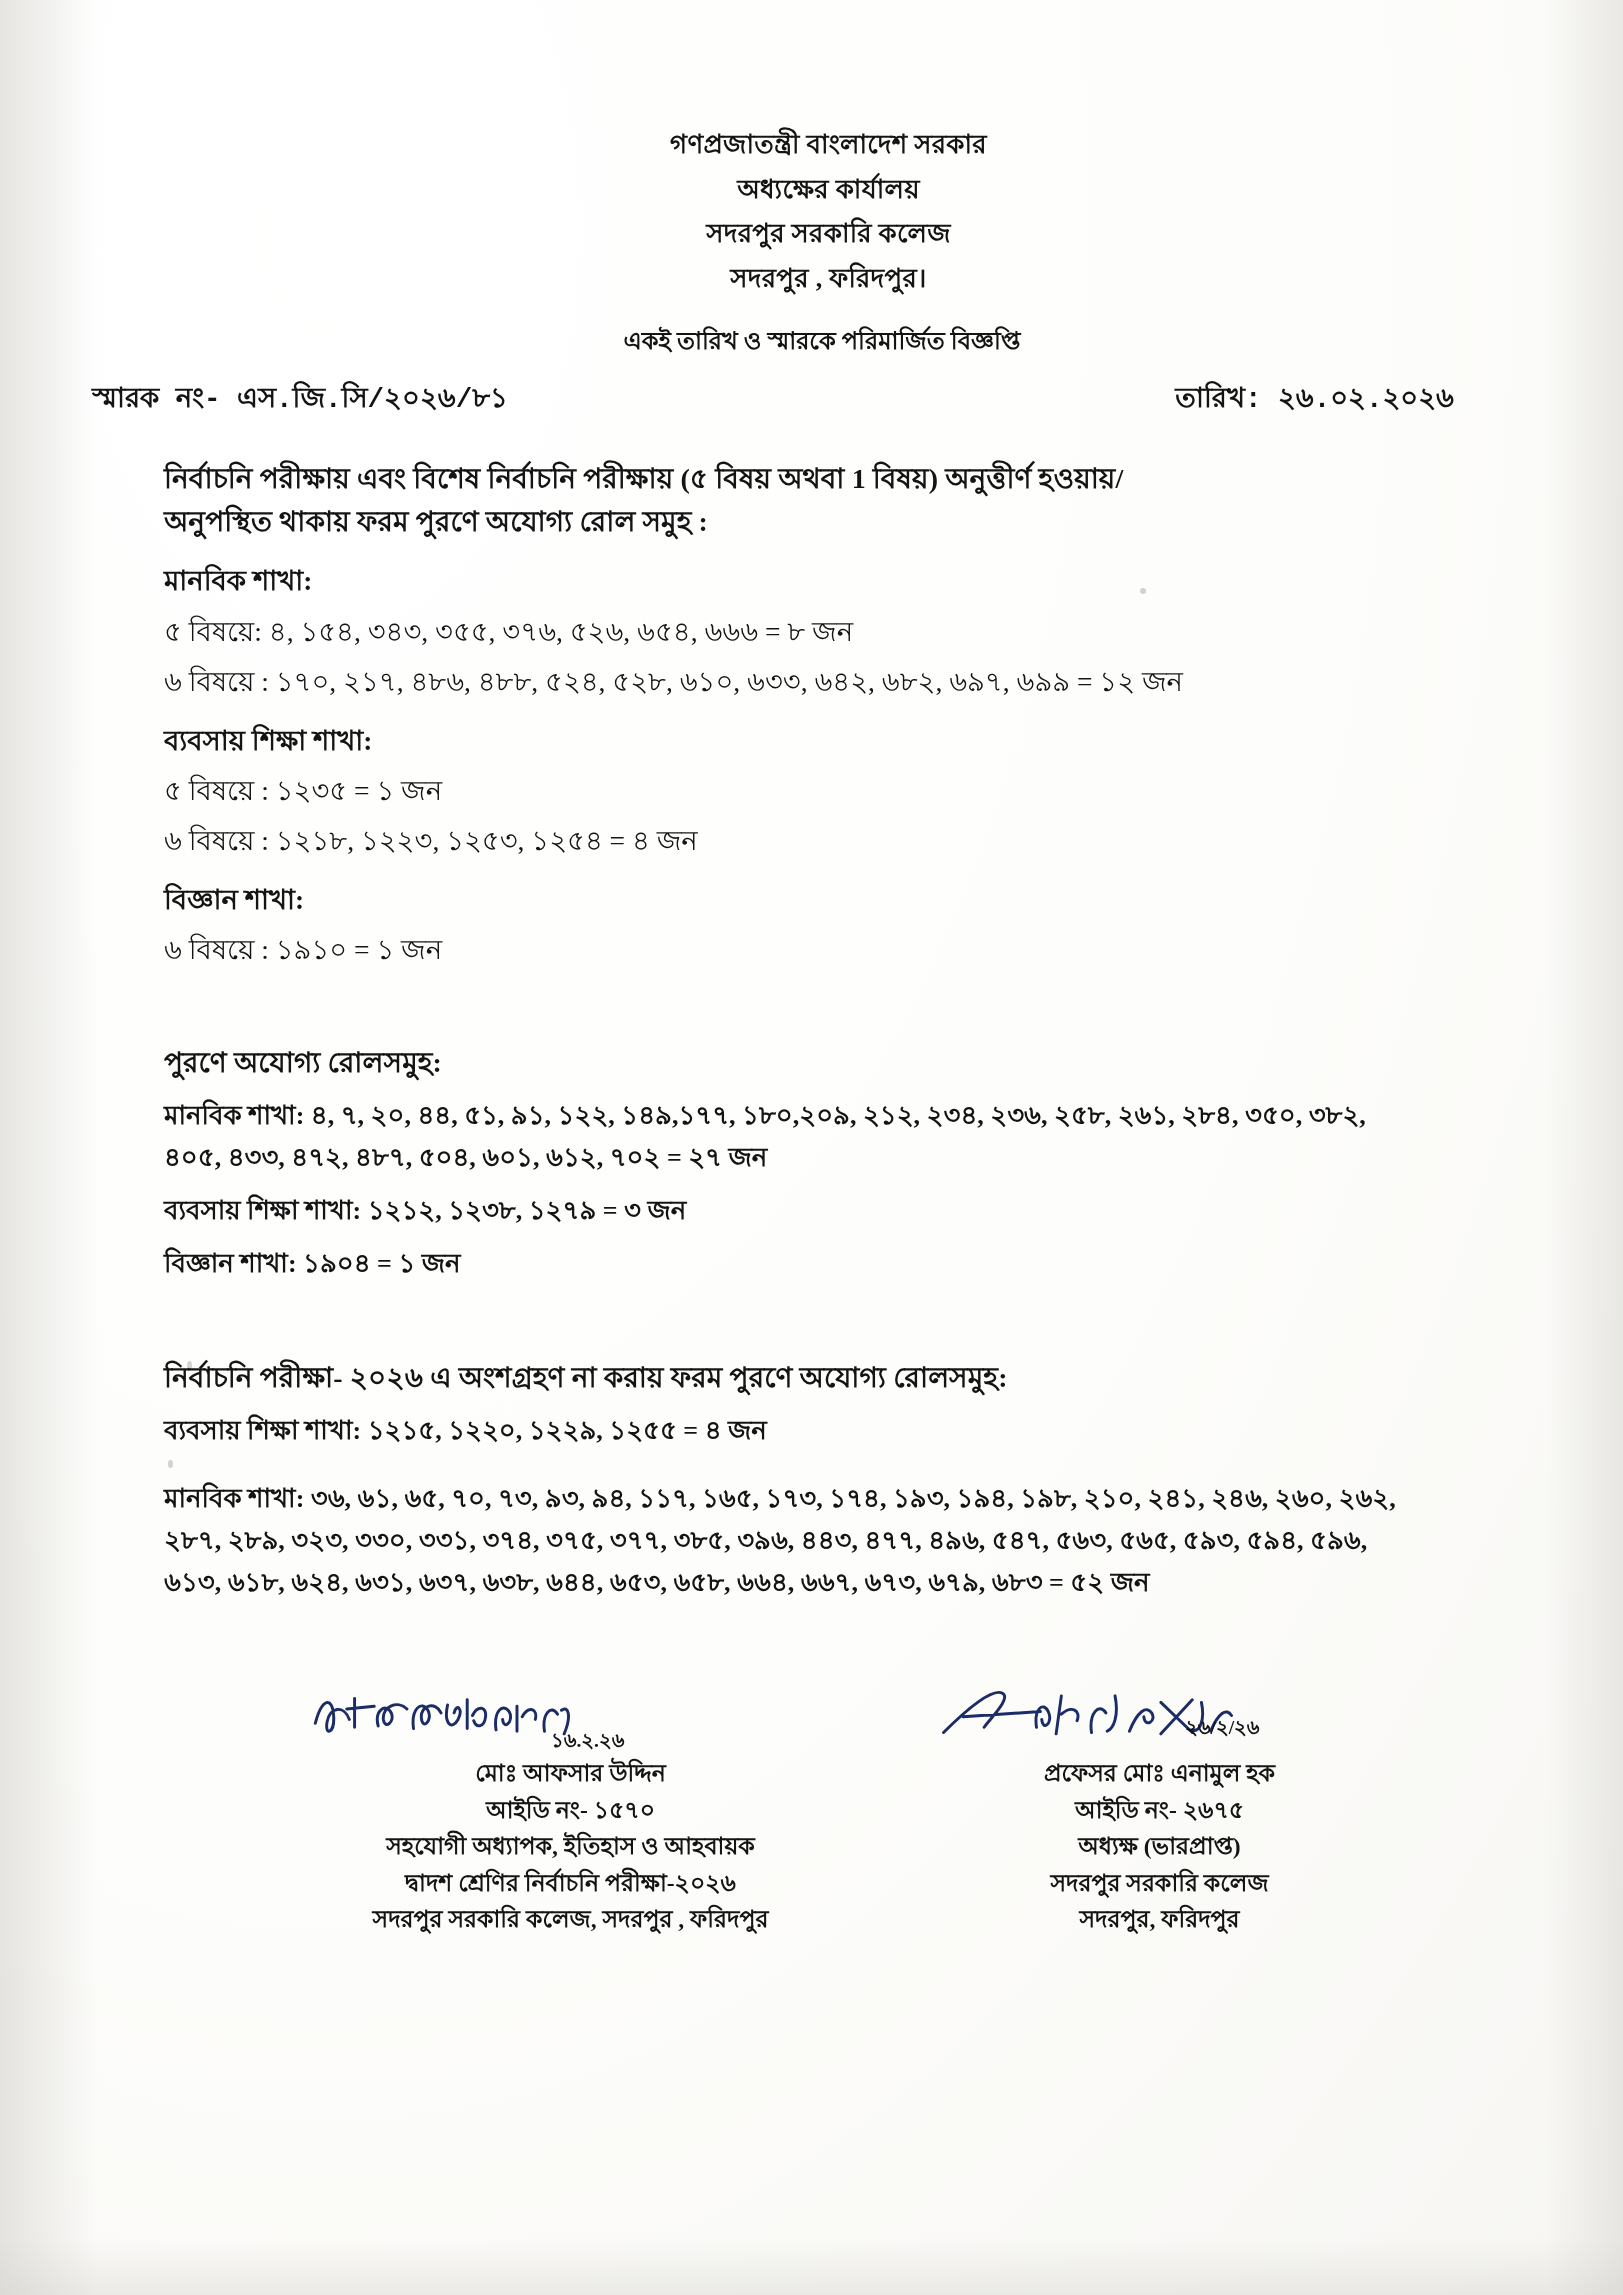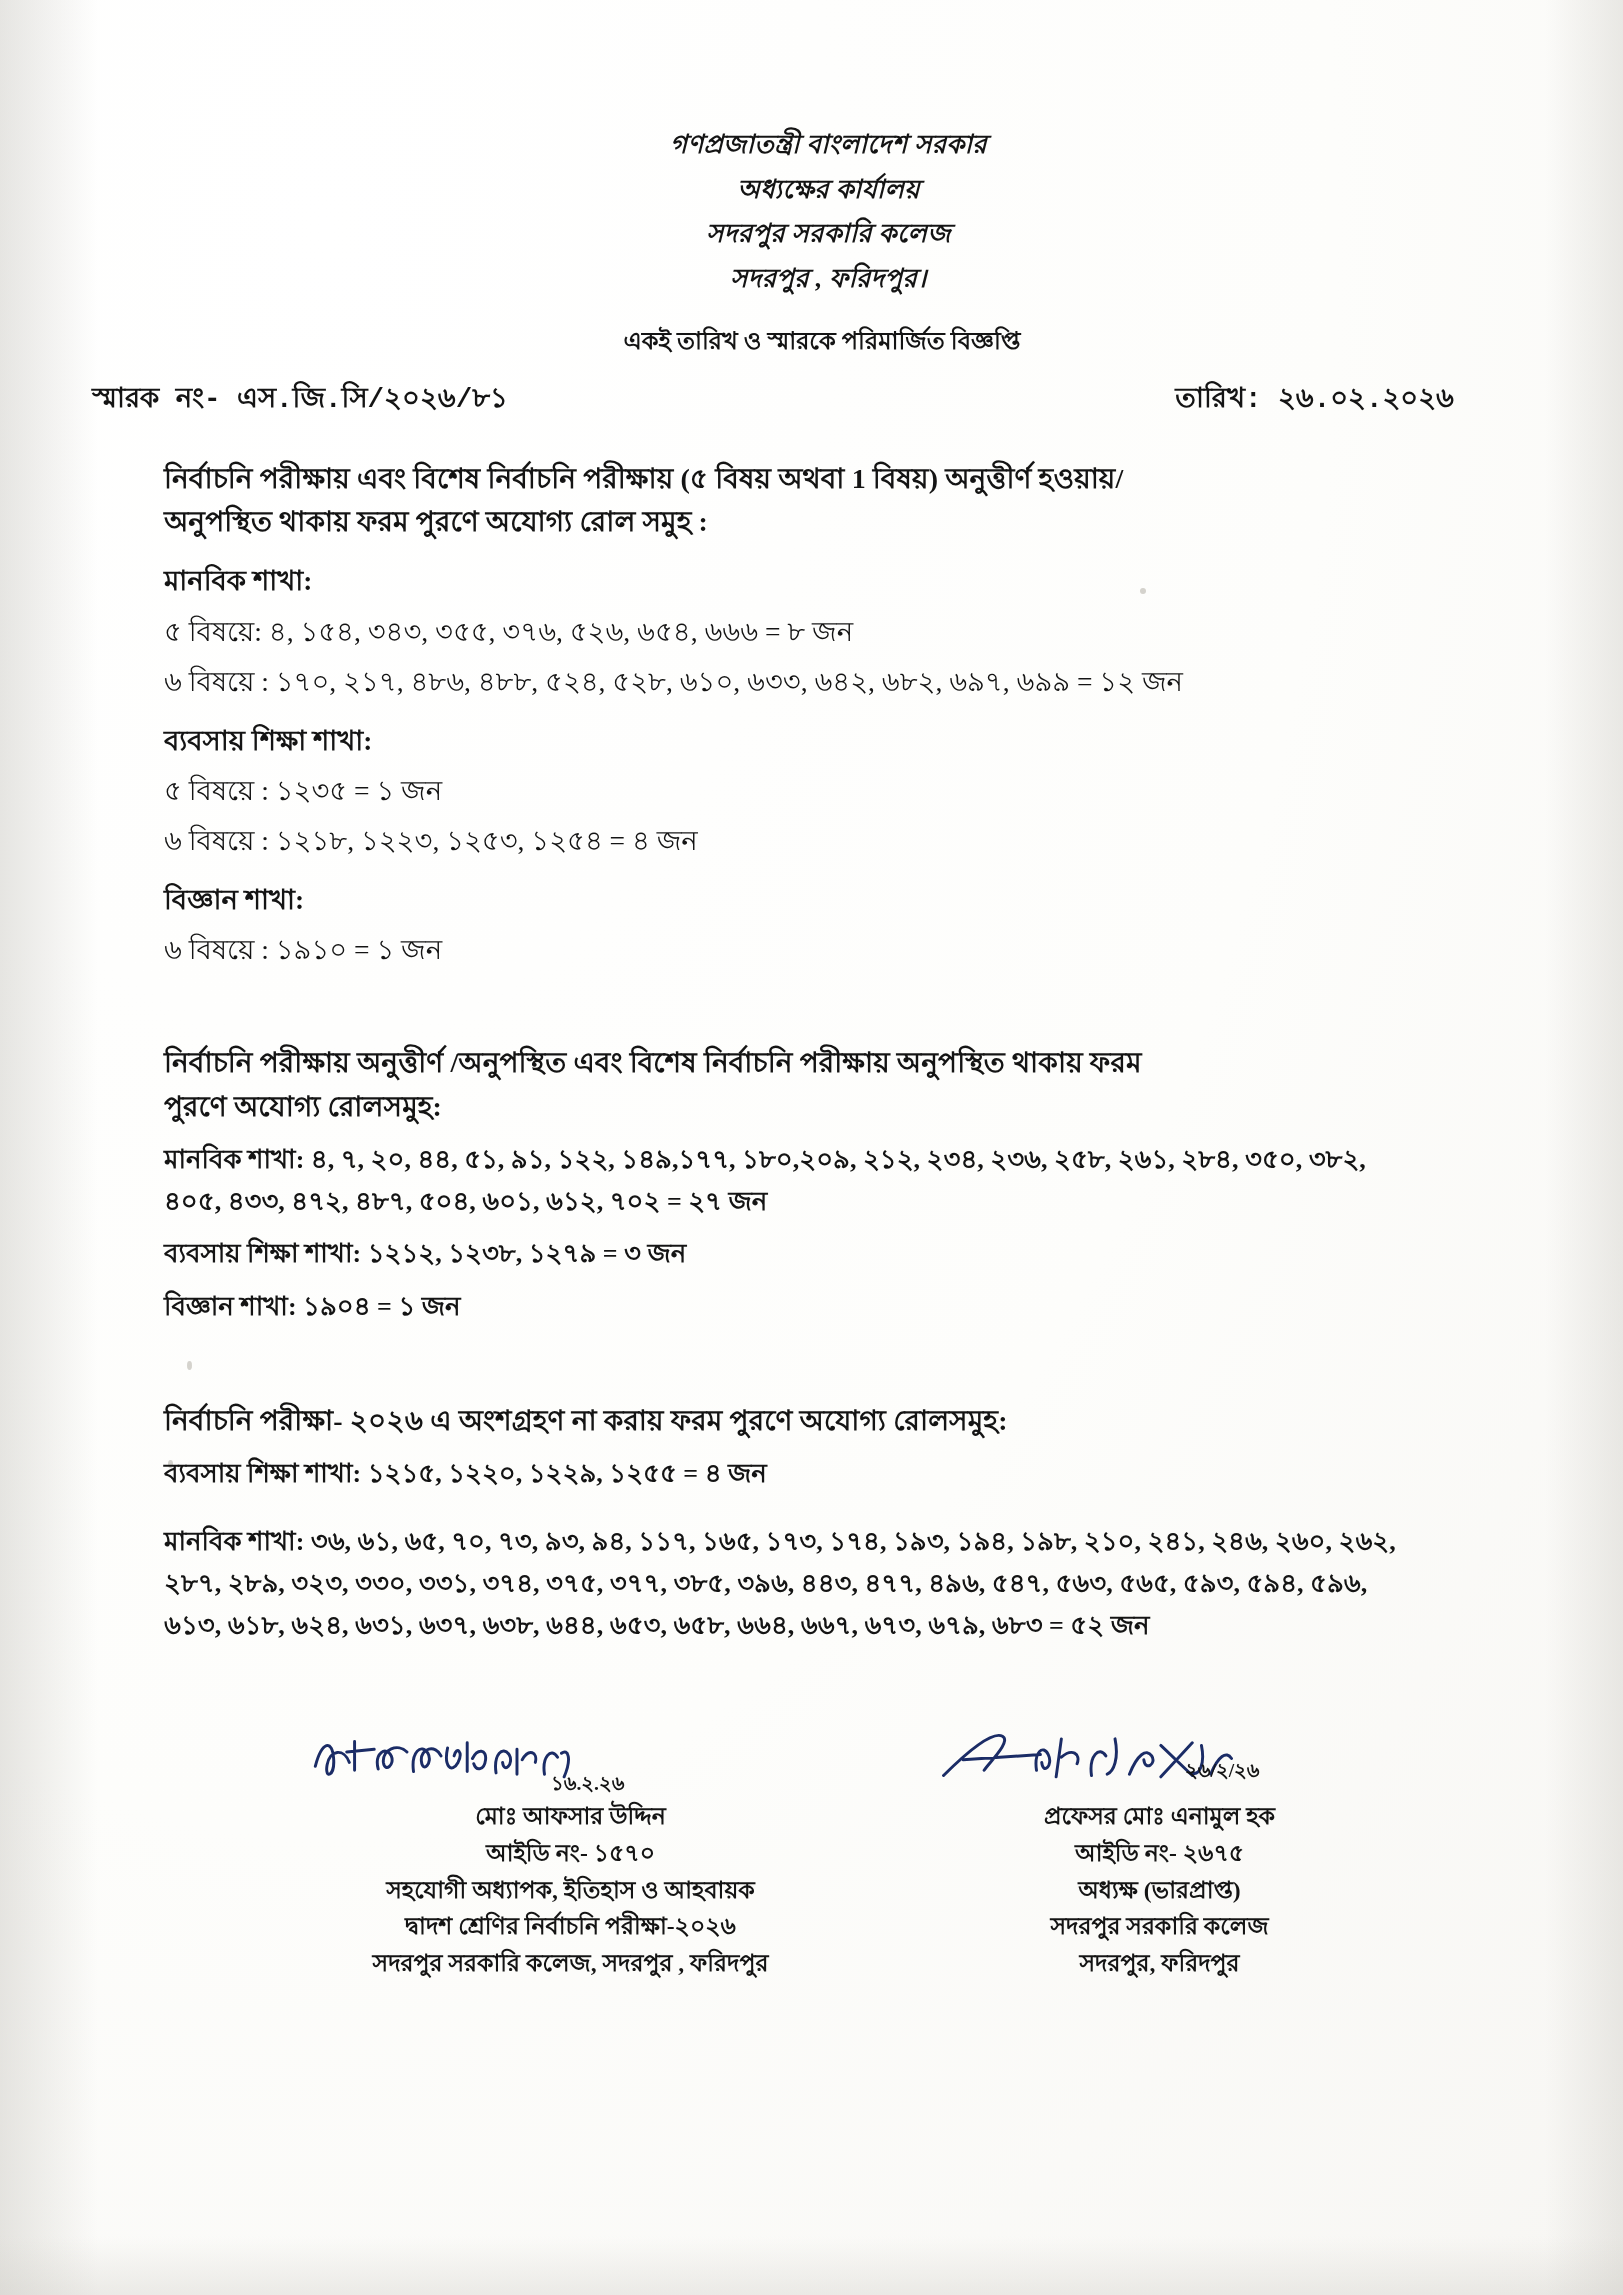--- a/index.html
+++ b/index.html
@@ -45,21 +45,20 @@
     position: relative;
     padding: 124px 131px 39px 164px;
   }
 
   .hdr {
     text-align: center;
     font-size: 26px;
     line-height: 1.62;
     letter-spacing: 0.3px;
     font-weight: 600;
-    font-style: italic;
   }
   .hdr div { margin-bottom: 2.6px; }
 
   .note-line {
     margin-top: 22px;
     text-align: center;
     font-size: 24px;
     padding-right: 13px;
     font-weight: 600;
   }
@@ -192,21 +191,20 @@
     </div>
 
     <div class="blk">
       <div class="branch">বিজ্ঞান শাখা:</div>
       <div class="line wrap">৬ বিষয়ে : ১৯১০ = ১ জন</div>
     </div>
 
     <div class="gap-lg"></div>
 
     <div class="sec-title">
-      <div>নির্বাচনি পরীক্ষায় অনুত্তীর্ণ /অনুপস্থিত এবং বিশেষ নির্বাচনি পরীক্ষায় অনুপস্থিত থাকায় ফরম</div>
       <div>পুরণে অযোগ্য রোলসমুহ:</div>
     </div>
 
     <div class="rolls-block">
       <span class="inline-label">মানবিক শাখা:</span><span> ৪, ৭, ২০, ৪৪, ৫১, ৯১, ১২২, ১৪৯,১৭৭, ১৮০,২০৯, ২১২, ২৩৪, ২৩৬, ২৫৮, ২৬১, ২৮৪, ৩৫০, ৩৮২, ৪০৫, ৪৩৩, ৪৭২, ৪৮৭, ৫০৪, ৬০১, ৬১২, ৭০২ = ২৭ জন</span>
     </div>
     <div class="rolls-block">
       <span class="inline-label">ব্যবসায় শিক্ষা শাখা:</span><span> ১২১২, ১২৩৮, ১২৭৯ = ৩ জন</span>
     </div>
     <div class="rolls-block">

